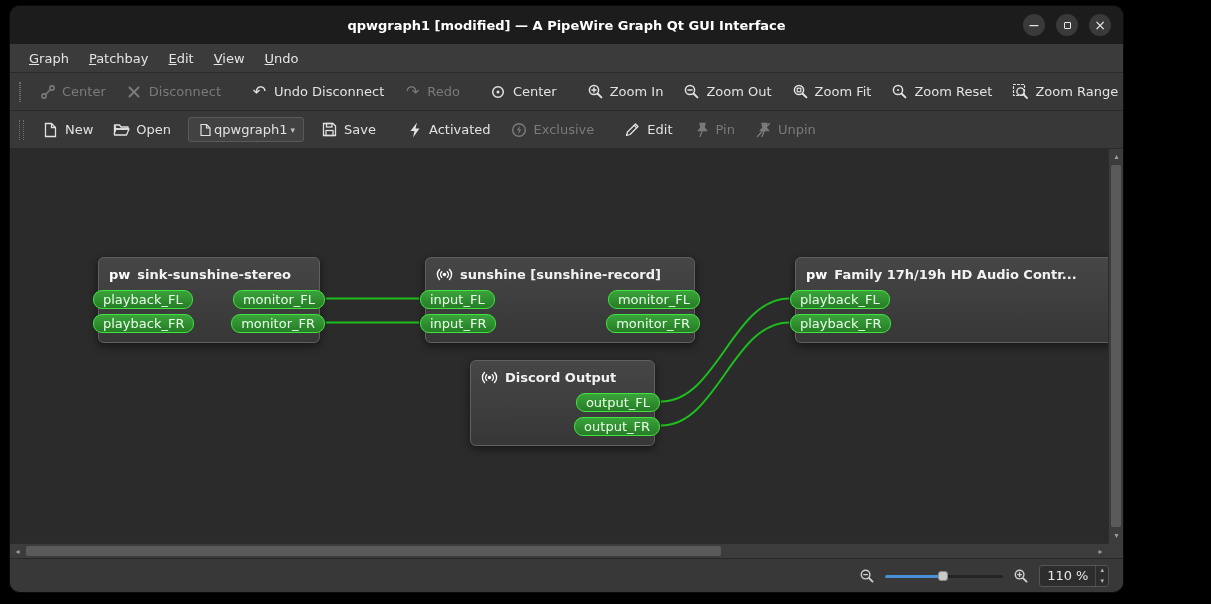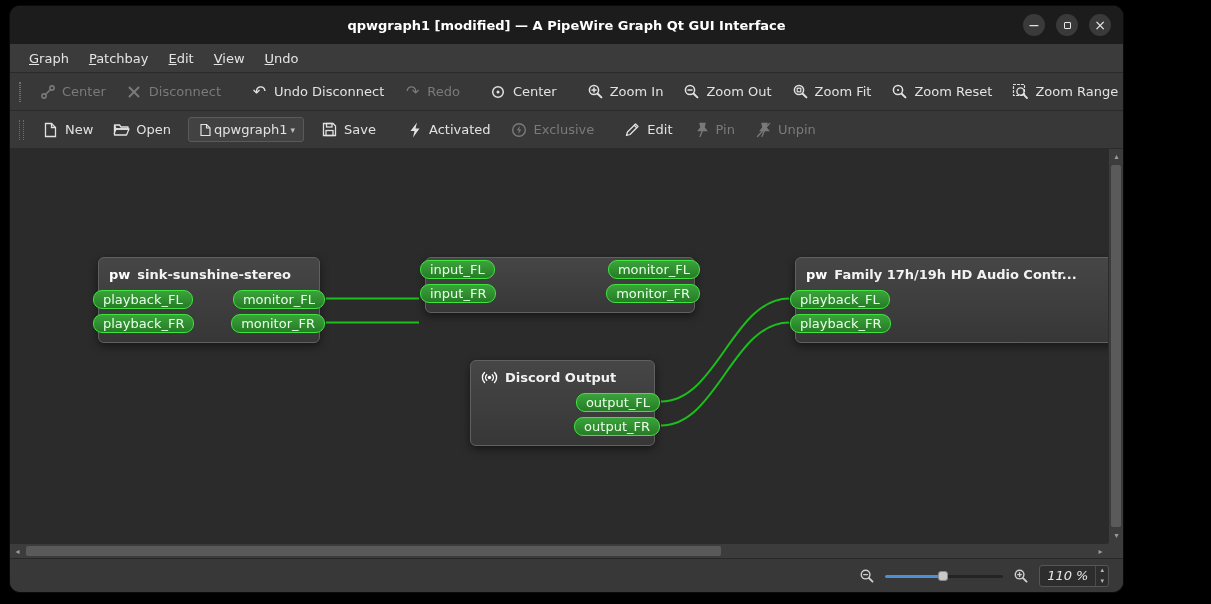--- a/index.html
+++ b/index.html
@@ -76,21 +76,21 @@
   
   .statusbar { height: 34px; background: #383838; border-top: 1px solid #282828; flex: 0 0 auto;
                display: flex; align-items: center; justify-content: flex-end; padding: 0 14px; gap: 10px; }
   .sicon { color: #cfcfcf; display: flex; cursor: pointer; }
   .slider { position: relative; width: 118px; height: 16px; cursor: pointer; }
   .slider-groove { position: absolute; left: 0; right: 0; top: 7px; height: 3px; background: #242424; border-radius: 2px; }
   .slider-fill { position: absolute; left: 0; width: 58px; top: 7px; height: 3px; background: #4a90d9; border-radius: 2px; }
   .slider-handle { position: absolute; left: 53px; top: 3px; width: 10px; height: 10px; background: #c9c9c9;
                    border: 1px solid #8a8a8a; border-radius: 3px; }
   .spinbox { display: flex; align-items: stretch; background: #2d2d2d; border: 1px solid #555; border-radius: 3px; height: 22px; }
-  .spin-value { color: #e8e8e8; font-size: 13px; padding: 0 7px; min-width: 44px; display: flex; align-items: center; justify-content: flex-end; font-style: italic; }
+  .spin-value { color: #e8e8e8; font-size: 13px; padding: 0 7px; min-width: 44px; display: flex; align-items: center; justify-content: flex-end; }
   .spin-arrows { display: flex; flex-direction: column; justify-content: center; border-left: 1px solid #4a4a4a; }
   .spin-arrows span { color: #b5b5b5; font-size: 7px; line-height: 1; padding: 2px 4px; cursor: pointer; }
 </style>
 </head>
 <body>
 
 <div class="window">
 
   <div class="titlebar">
     <div class="title">qpwgraph1 [modified] — A PipeWire Graph Qt GUI Interface</div>
@@ -332,20 +332,32 @@
           <span class="port pright">monitor_FL</span>
         </div>
         <div class="prow">
           <span class="port pleft">playback_FR</span>
           <span class="port pright">monitor_FR</span>
         </div>
       </div>
     </div>
 
     <div class="node" style="left:415px; top:108px; width:270px;">
+      <div class="node-header">
+        <span class="node-icon">
+          <svg width="17" height="17" viewBox="0 0 16 16" fill="none" stroke="currentColor" stroke-width="1.3" stroke-linecap="round">
+            <circle cx="8" cy="8" r="1.6" fill="currentColor" stroke="none"></circle>
+            <path d="M5.4 5.4 a3.7 3.7 0 0 0 0 5.2"></path>
+              <path d="M10.6 5.4 a3.7 3.7 0 0 1 0 5.2"></path>
+            <path d="M3.3 3.3 a6.6 6.6 0 0 0 0 9.4"></path>
+              <path d="M12.7 3.3 a6.6 6.6 0 0 1 0 9.4"></path>
+          </svg>
+        </span>
+        <span class="node-title">sunshine [sunshine-record]</span>
+      </div>
       <div class="node-rows">
         <div class="prow">
           <span class="port pleft">input_FL</span>
           <span class="port pright">monitor_FL</span>
         </div>
         <div class="prow">
           <span class="port pleft">input_FR</span>
           <span class="port pright">monitor_FR</span>
         </div>
       </div>

